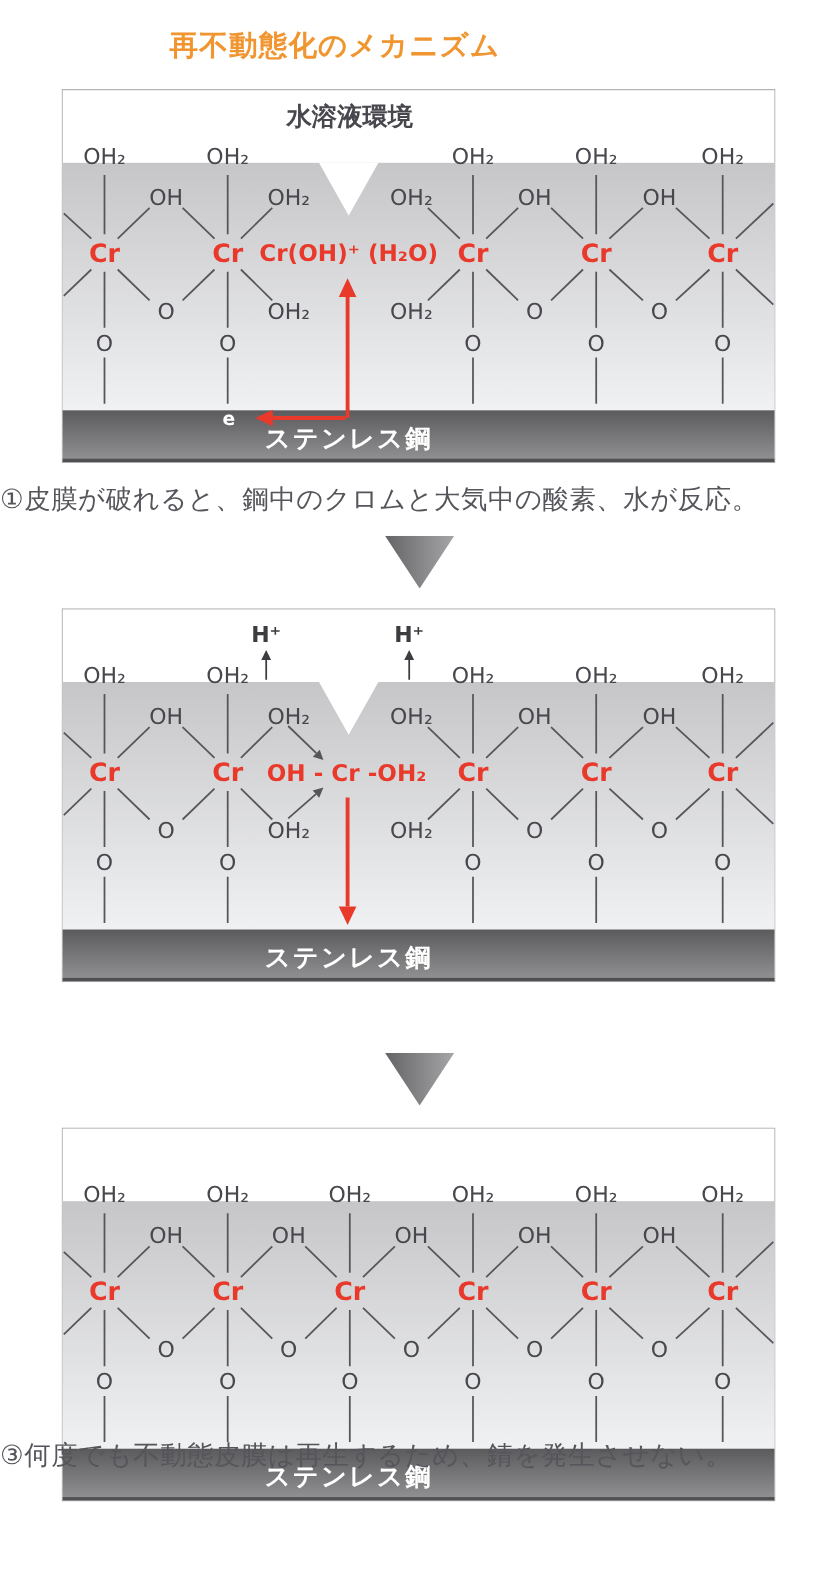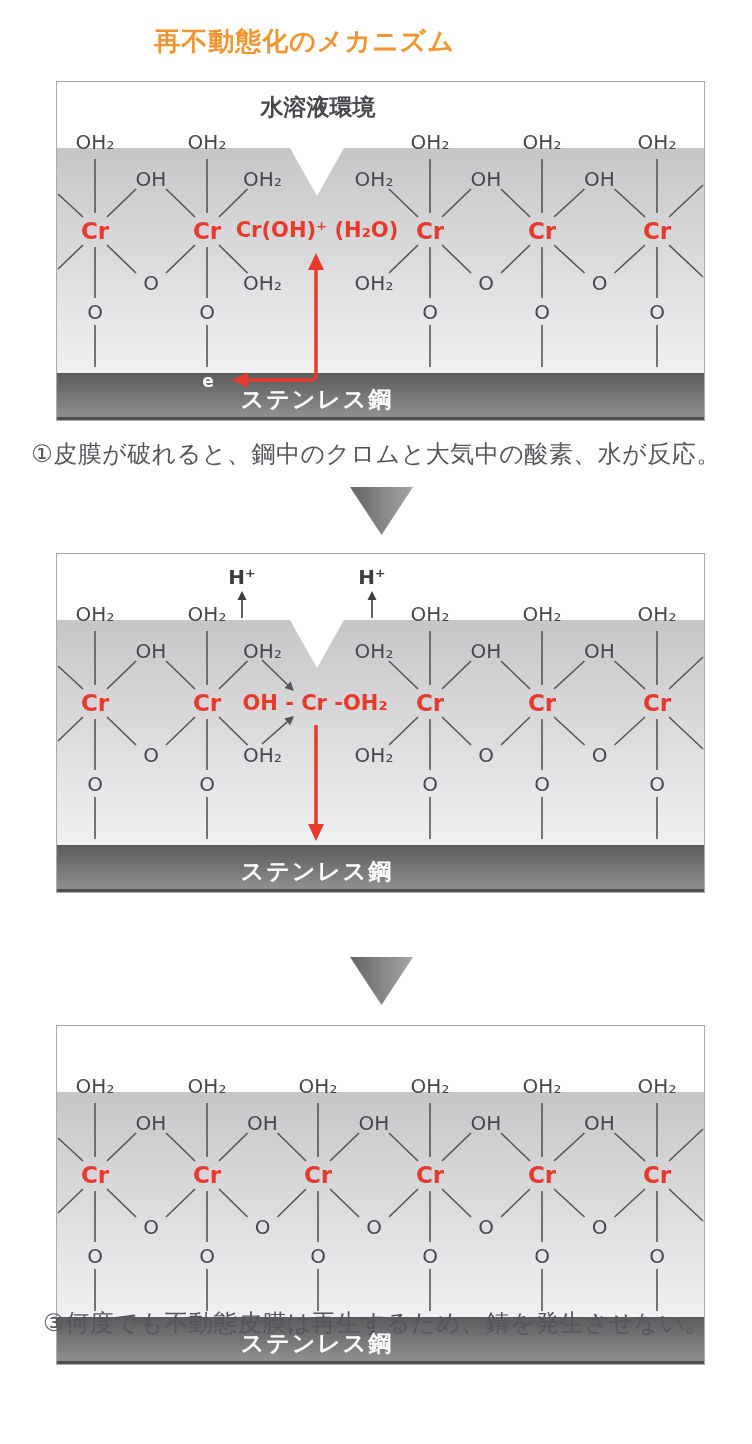--- a/index.html
+++ b/index.html
@@ -7,21 +7,21 @@
     --bond:#55555A; --panel-border:#ABABAD;
   }
   *{margin:0;padding:0;box-sizing:border-box}
   body{width:752px;height:1444px;background:#fff;position:relative;overflow:hidden;
        font-family:"DejaVu Sans","Liberation Sans",sans-serif;}
   .page{position:absolute;inset:0}
   .title{position:absolute;left:0;top:24px;width:609px;text-align:center;
          font-size:26px;font-weight:bold;color:var(--accent);letter-spacing:1px}
   .panel{position:absolute;left:56px;width:649px;height:340px}
   .panel svg{display:block;width:649px;height:340px}
-  .caption{position:absolute;left:0;width:752px;text-align:center;
+  .caption{position:absolute;left:0;width:752px;
            font-size:24px;color:var(--caption-gray);letter-spacing:0.5px}
   .flow-arrow{position:absolute;left:350px;width:63px;height:48px;
               clip-path:polygon(0 0,100% 0,50% 100%);
               background:linear-gradient(90deg,#646466,#A6A6A8)}
   
   text{font-family:"DejaVu Sans","Liberation Sans",sans-serif}
   .lbl{font-size:20px;fill:var(--label-gray)}
   .lbl-cr{font-size:23px;font-weight:bold;fill:var(--chem-red)}
   .lbl-env{font-size:23px;font-weight:bold;fill:var(--label-gray)}
   .lbl-steel{font-size:23px;font-weight:bold;fill:#ffffff;letter-spacing:2px}

